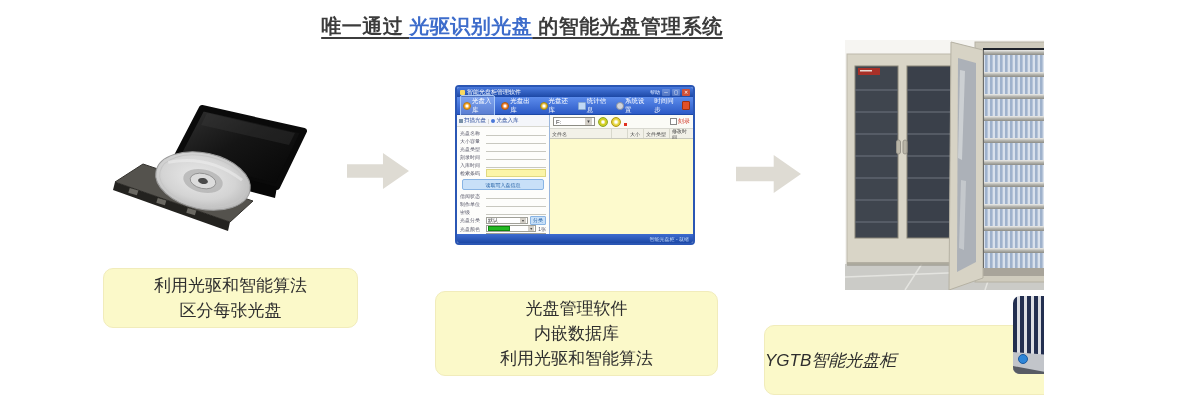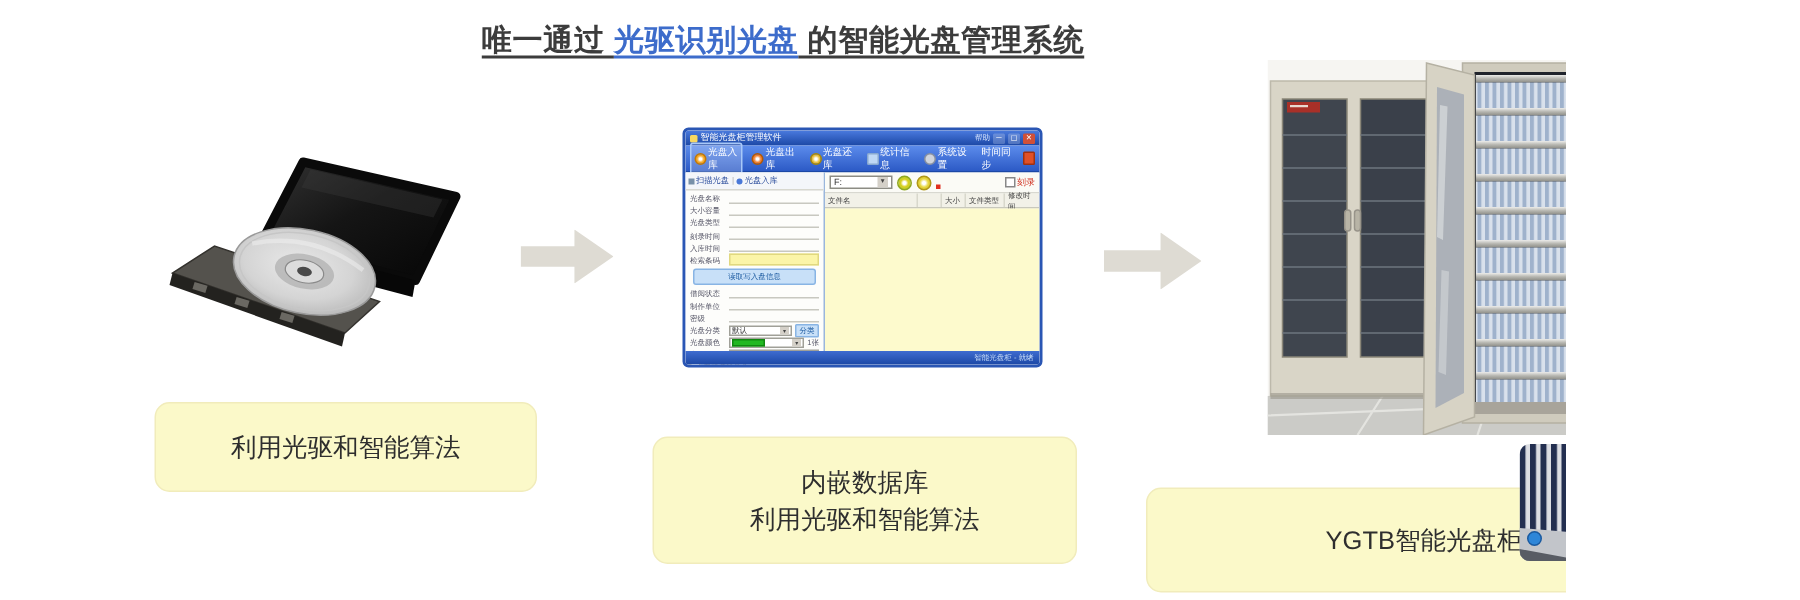--- a/index.html
+++ b/index.html
@@ -12,21 +12,21 @@
   .main-title span{text-decoration:underline;text-decoration-thickness:2px;text-underline-offset:4px;}
   .main-title .hl{color:#3d6ccb;}
 
   
   .caption{position:absolute;background:#fbf9c9;border:1px solid #f1ecbb;border-radius:10px;
            display:flex;flex-direction:column;justify-content:center;text-align:center;
            font-size:17px;line-height:25px;color:#2e2e2e;margin-top:25px;}
   #cap1{left:103px;top:243px;width:253px;height:58px;}
   #cap2{left:435px;top:266px;width:281px;height:83px;}
   #cap3{left:764px;top:300px;width:375px;height:68px;align-items:flex-start;}
-  #cap3 .cap3-inner{width:250px;text-align:right;}
+  #cap3 .cap3-inner{width:250px;text-align:left;font-style:italic;}
 
   
   .block-arrow{position:absolute;background:#dedbd3;
     clip-path:polygon(0 31%,58% 31%,58% 0,100% 50%,58% 100%,58% 69%,0 69%);}
   #arrow1{left:347px;top:153px;width:62px;height:36px;}
   #arrow2{left:736px;top:155px;width:65px;height:38px;}
 
   
   .photo{position:absolute;}
   #drive-photo{left:95px;top:82px;}
@@ -358,22 +358,24 @@
     <polygon points="115,30 120,31 117,120 113,118" fill="#e8eaea" opacity=".55"></polygon>
     <polygon points="116,140 121,141 119,210 114,208" fill="#e8eaea" opacity=".4"></polygon>
   </svg>
 
   <svg id="callout-arrow" class="photo" width="130" height="245" viewBox="0 0 130 245">
     <polygon points="29.4,10.4 84.3,214.4 88.2,213.4 84,233 70.8,217.8 74.7,216.8 24.6,11.6" fill="#f6f2c6" stroke="#e4dd9c" stroke-width="1.2" opacity=".95"></polygon>
   </svg>
 
   <div id="cap1" class="caption">
     <div>利用光驱和智能算法</div>
+    <div>区分每张光盘</div>
   </div>
   <div id="cap2" class="caption">
+    <div>光盘管理软件</div>
     <div>内嵌数据库</div>
     <div>利用光驱和智能算法</div>
   </div>
   <div id="cap3" class="caption">
     <div class="cap3-inner">
       <div>YGTB智能光盘柜</div>
     </div>
   </div>
 
   <svg id="inset-photo" class="photo" width="124" height="78" viewBox="0 0 124 78">

